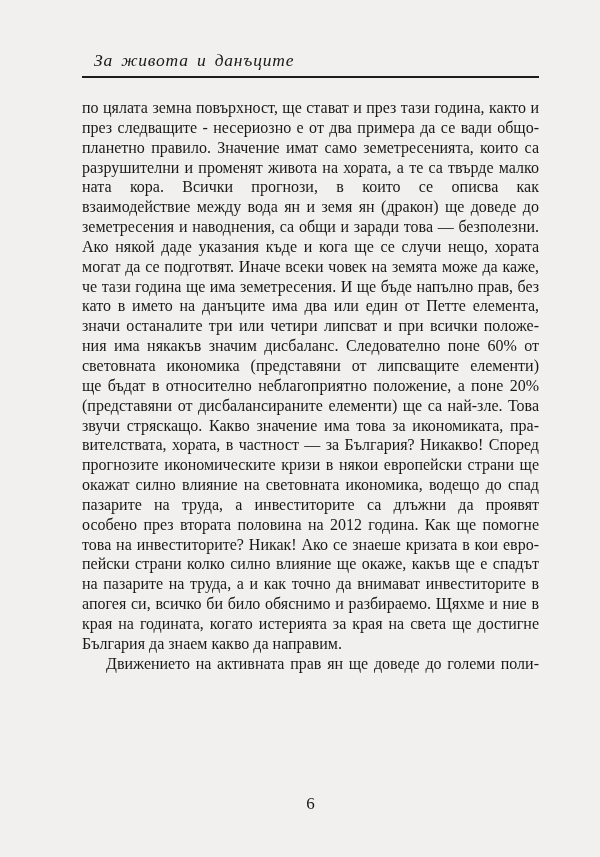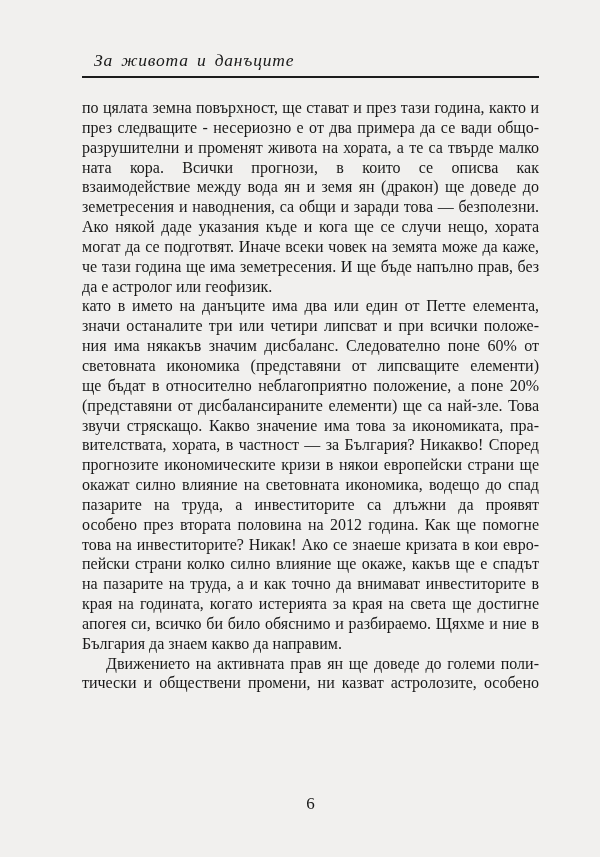--- a/index.html
+++ b/index.html
@@ -74,46 +74,45 @@
 
 <div class="page">
   <div class="content-col">
     <header>
       <div class="running-title">За живота и данъците</div>
       <div class="header-rule"></div>
     </header>
     <main class="text-block">
         <div class="line">по цялата земна повърхност, ще стават и през тази година, както и</div>
         <div class="line">през следващите - несериозно е от два примера да се вади общо-</div>
+        <div class="line">планетно правило. Значение имат само земетресенията, които са</div>
         <div class="line">разрушителни и променят живота на хората, а те са твърде малко</div>
         <div class="line">ната кора. Всички прогнози, в които се описва как разрушителното</div>
         <div class="line">взаимодействие между вода ян и земя ян (дракон) ще доведе до</div>
         <div class="line">земетресения и наводнения, са общи и заради това — безполезни.</div>
         <div class="line">Ако някой даде указания къде и кога ще се случи нещо, хората</div>
         <div class="line">могат да се подготвят. Иначе всеки човек на земята може да каже,</div>
         <div class="line">че тази година ще има земетресения. И ще бъде напълно прав, без</div>
-        <div class="line no-justify">да е астролог или геофизик.</div>
         <div class="line">като в името на данъците има два или един от Петте елемента,</div>
         <div class="line">значи останалите три или четири липсват и при всички положе-</div>
         <div class="line">ния има някакъв значим дисбаланс. Следователно поне 60% от</div>
         <div class="line">световната икономика (представяни от липсващите елементи)</div>
         <div class="line">ще бъдат в относително неблагоприятно положение, а поне 20%</div>
         <div class="line">(представяни от дисбалансираните елементи) ще са най-зле. Това</div>
         <div class="line">звучи стряскащо. Какво значение има това за икономиката, пра-</div>
         <div class="line">вителствата, хората, в частност — за България? Никакво! Според</div>
         <div class="line">прогнозите икономическите кризи в някои европейски страни ще</div>
         <div class="line">окажат силно влияние на световната икономика, водещо до спад на</div>
         <div class="line">пазарите на труда, а инвеститорите са длъжни да проявят внимание,</div>
         <div class="line">особено през втората половина на 2012 година. Как ще помогне</div>
         <div class="line">това на инвеститорите? Никак! Ако се знаеше кризата в кои евро-</div>
         <div class="line">пейски страни колко силно влияние ще окаже, какъв ще е спадът</div>
         <div class="line">на пазарите на труда, а и как точно да внимават инвеститорите в</div>
+        <div class="line">апогея си, всичко би било обяснимо и разбираемо. Щяхме и ние в</div>
         <div class="line">края на годината, когато истерията за края на света ще достигне</div>
-        <div class="line">апогея си, всичко би било обяснимо и разбираемо. Щяхме и ние в</div>
         <div class="line no-justify">България да знаем какво да направим.</div>
         <div class="line indent">Движението на активната прав ян ще доведе до големи поли-</div>
-        <div class="line">тически и обществени промени, ни казват астролозите, особено</div>
       </main>
   </div>
   <footer>
     <div class="page-number">6</div>
   </footer>
 </div>
 
 </body></html>

